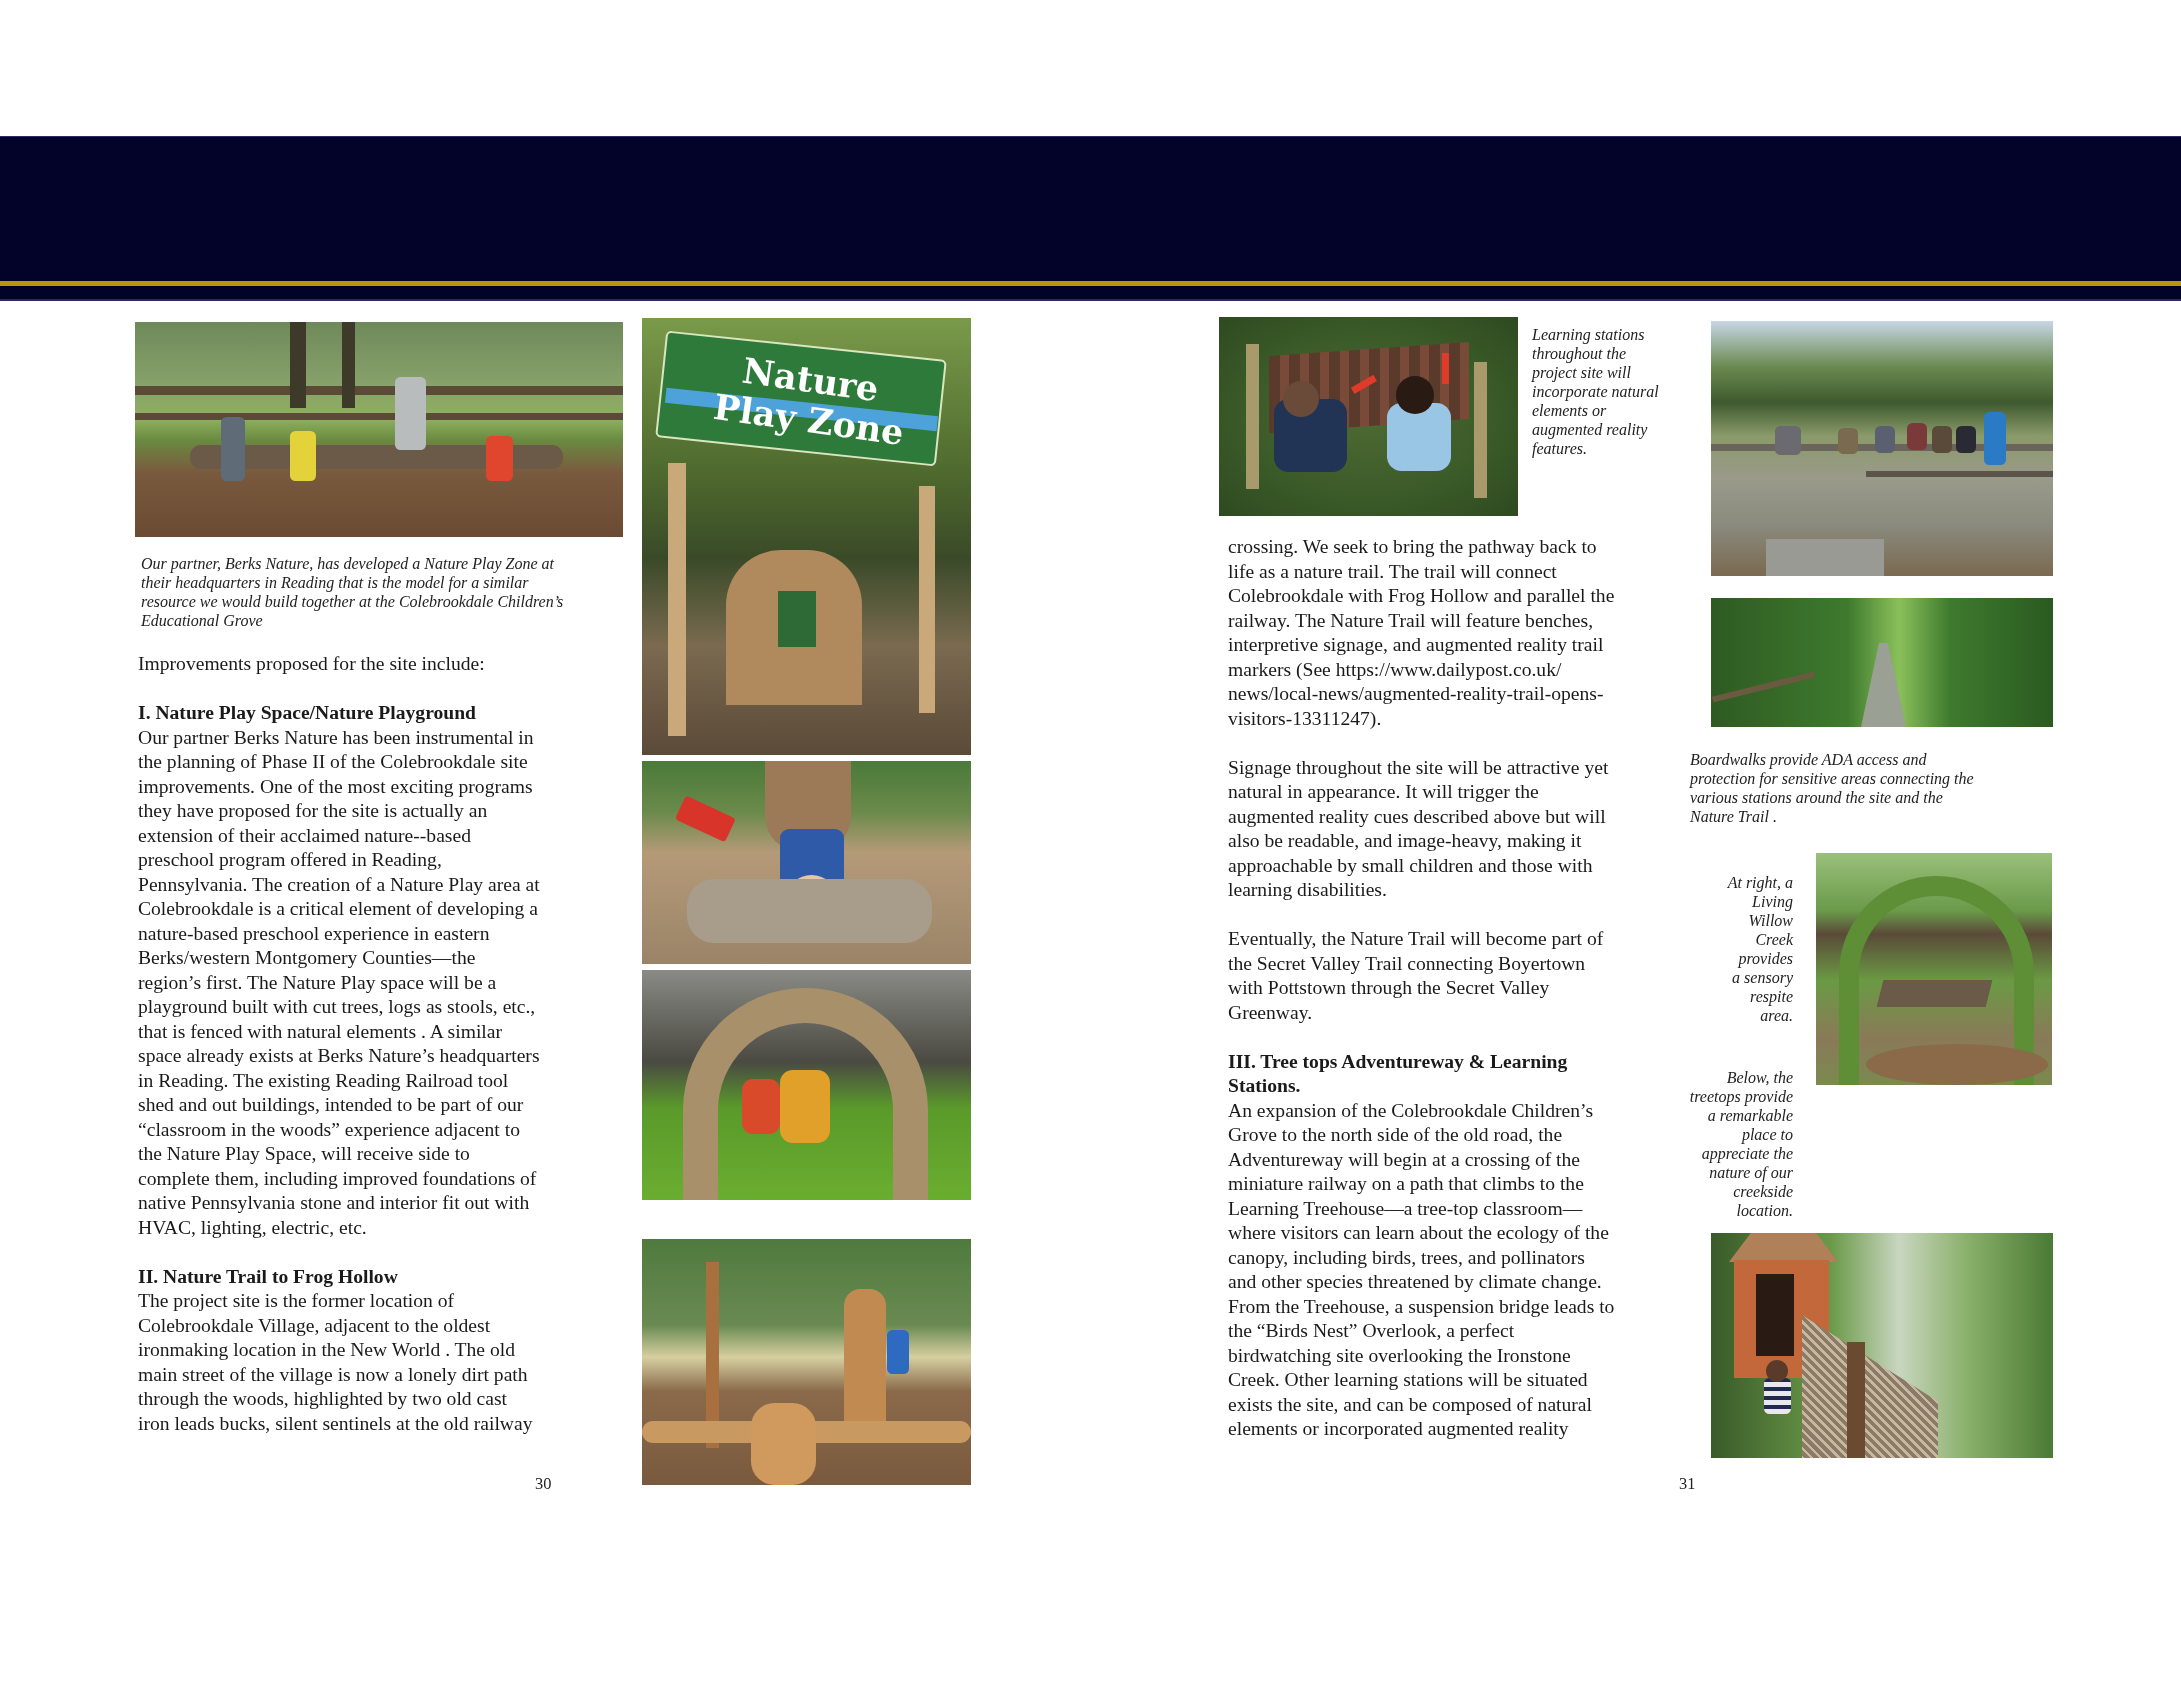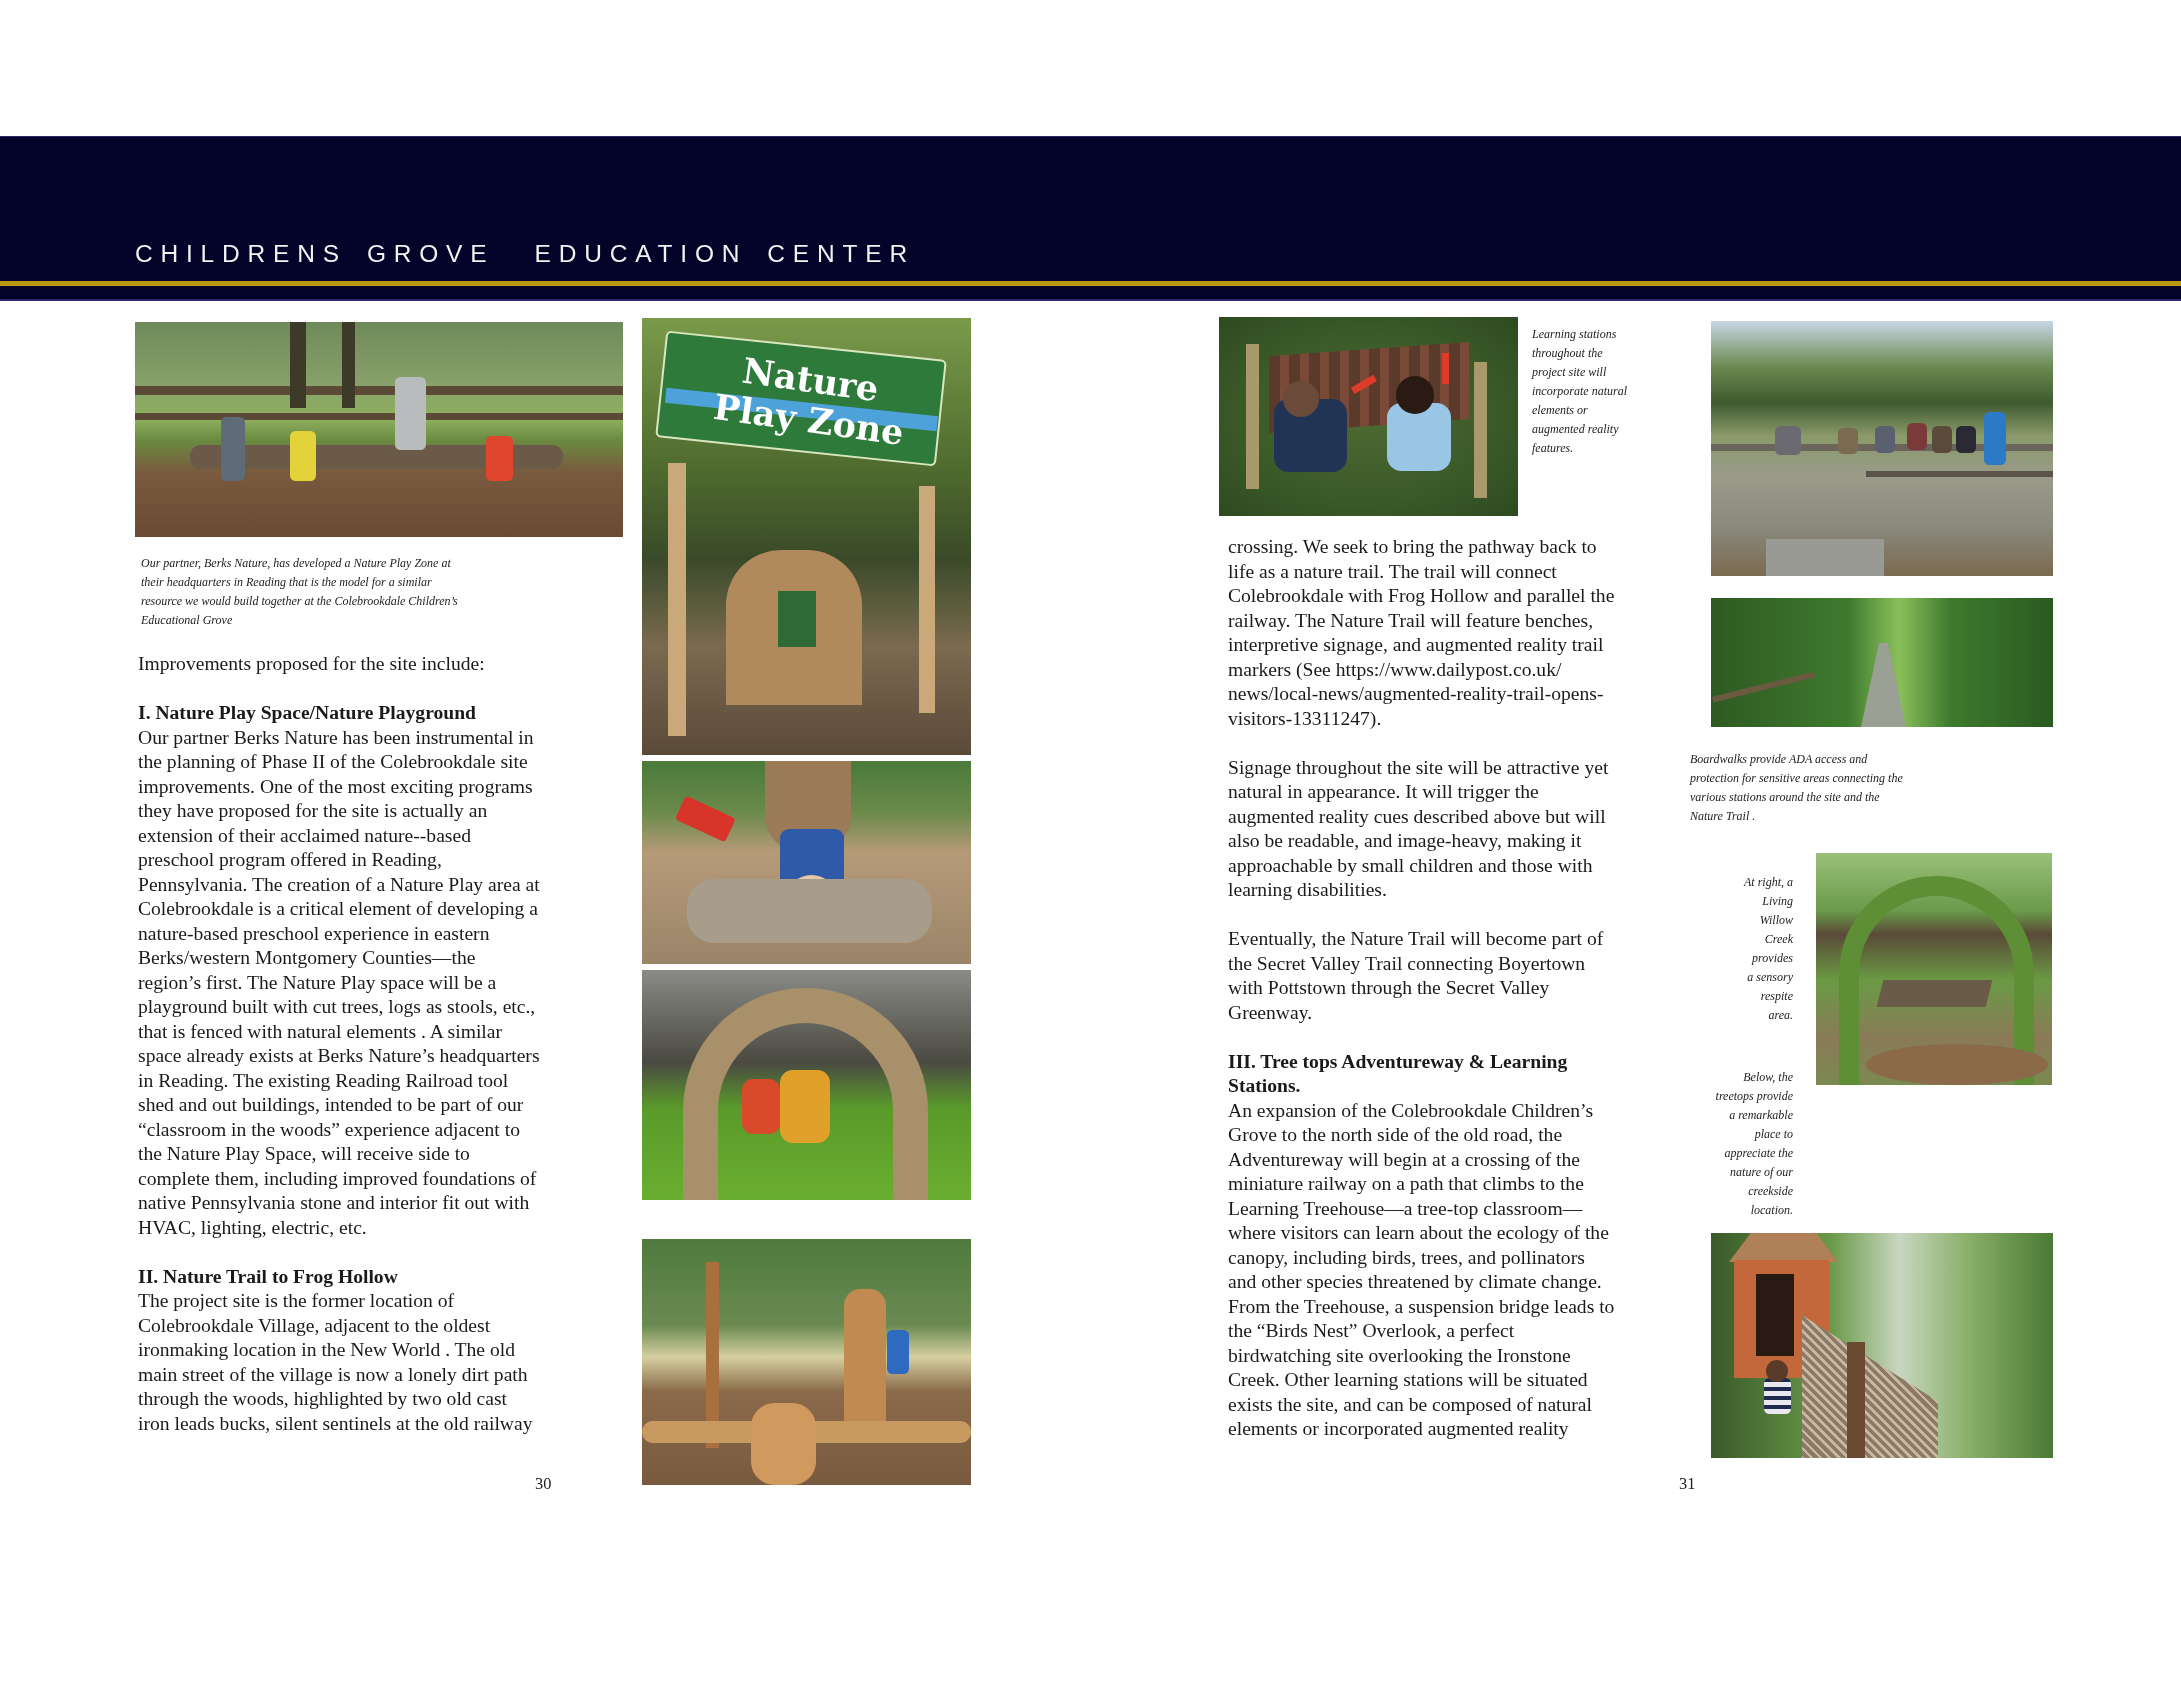--- a/index.html
+++ b/index.html
@@ -7,35 +7,34 @@
   body { position: relative; font-family: "Liberation Serif", "DejaVu Serif", serif; color: #111; }
 
   .banner { position: absolute; left: 0; top: 136px; width: 2182px; height: 165px; background: #03032a; border-top: 1.8px solid #2a2a6a; }
   .banner-title { position: absolute; left: 135px; top: 103px; color: #f2f2f2; font-family: "Liberation Sans", "DejaVu Sans", sans-serif; font-size: 24.5px; letter-spacing: 7.8px; word-spacing: 5.5px; white-space: nowrap; }
   .gold-rule { position: absolute; left: 0; top: 144px; width: 2182px; height: 4.5px; background: #b8970f; }
   .banner-bottom { position: absolute; left: 0; bottom: 0; width: 2182px; height: 1.8px; background: #2a2a6a; }
 
   .photo { position: absolute; overflow: hidden; }
   .photo .ph-inner { position: absolute; inset: 0; }
 
-  .caption { position: absolute; font-style: italic; font-size: 12px; line-height: 19px; color: #222; }
+  .caption { position: absolute; font-style: italic; font-size: 16px; line-height: 19px; color: #222; }
   .caption.right { text-align: right; }
 
   .body-text { position: absolute; font-size: 19.6px; line-height: 24.5px; color: #1a1a1a; }
   .body-text .gap { height: 24.5px; }
   .body-text .heading { font-weight: bold; }
   .line { display: block; white-space: nowrap; }
 
   .page-number { position: absolute; font-size: 16.4px; color: #222; }
 </style>
 </head>
 <body>
 
 <div class="banner">
-  <div class="banner-title" style="white-space:pre;">CHILDRENS GROVE  EDUCATION CENTER</div>
   <div class="gold-rule"></div>
   <div class="banner-bottom"></div>
 </div>
 
 <div>
 
   <div class="photo" style="left:135px;top:322px;width:488px;height:215px;">
     <div class="ph-inner" style="background:
       linear-gradient(180deg, rgba(0,0,0,0) 0%, rgba(0,0,0,0) 100%),
       linear-gradient(180deg, #6f8a5a 0%, #87a26a 30%, #8fb05e 45%, #6a8a40 55%, #7a5a3e 70%, #6a4a32 100%);"></div>

